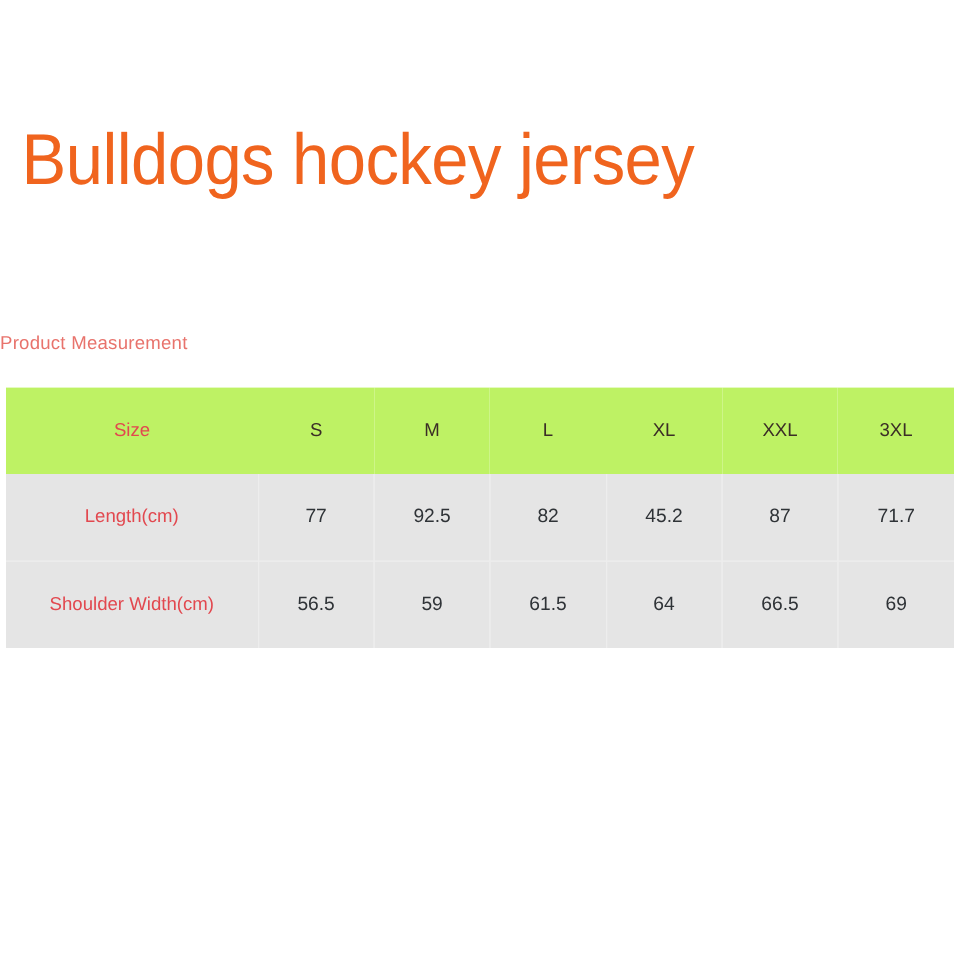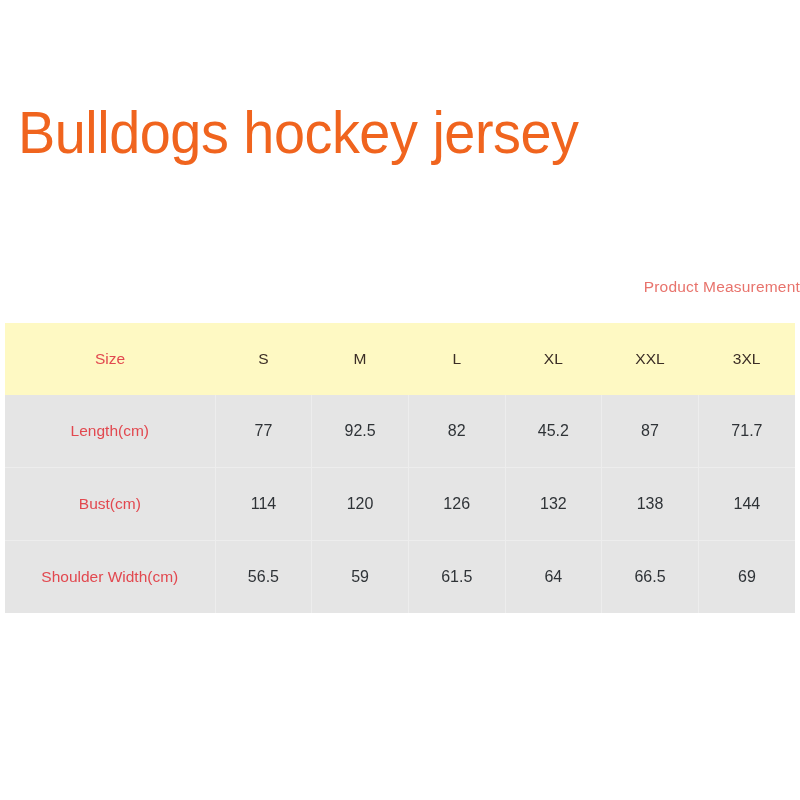--- a/index.html
+++ b/index.html
@@ -31,21 +31,21 @@
     transform-origin: left center;
     white-space: nowrap;
   }
 
   
   .measure-caption {
     position: absolute;
     left: 0;
     top: 278px;
     width: 800px;
-    text-align: right;
+    text-align: left;
     font-size: 15.5px;
     color: #E8736C;
     font-family: "Liberation Sans", sans-serif;
     letter-spacing: 0.2px;
   }
 
   
   .size-table-wrap {
     position: absolute;
     left: 5px;
@@ -55,21 +55,21 @@
   table.size-table {
     width: 790px;
     border-collapse: collapse;
     table-layout: fixed;
     font-family: "Liberation Sans", sans-serif;
   }
   table.size-table col.c-label { width: 210px; }
   table.size-table col.c-size  { width: 96.6px; }
 
   table.size-table thead th {
-    background: #fef9c3;
+    background: #bef264;
     height: 70px;
     font-weight: 400;
     font-size: 15.5px;
     color: #3B2E26;
     text-align: center;
     border: none;
     vertical-align: middle;
   }
   table.size-table thead th.hdr-label {
     color: #E2484F;
@@ -130,29 +130,20 @@
       <tr>
         <td class="row-label">Length(cm)</td>
         <td>77</td>
         <td>92.5</td>
         <td>82</td>
         <td>45.2</td>
         <td>87</td>
         <td>71.7</td>
       </tr>
       <tr>
-        <td class="row-label">Bust(cm)</td>
-        <td>114</td>
-        <td>120</td>
-        <td>126</td>
-        <td>132</td>
-        <td>138</td>
-        <td>144</td>
-      </tr>
-      <tr>
         <td class="row-label">Shoulder Width(cm)</td>
         <td>56.5</td>
         <td>59</td>
         <td>61.5</td>
         <td>64</td>
         <td>66.5</td>
         <td>69</td>
       </tr>
     </tbody>
   </table>

